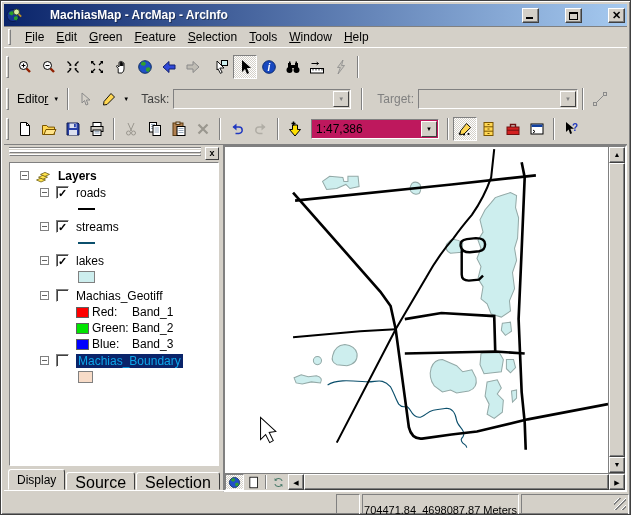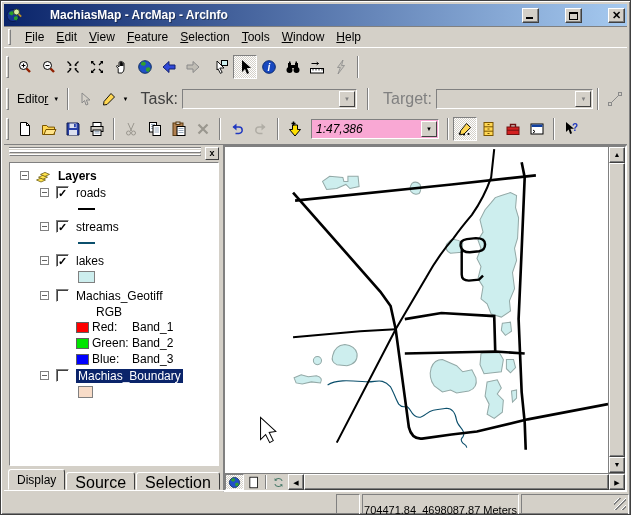--- a/index.html
+++ b/index.html
@@ -33,46 +33,46 @@
   .tbtn{width:24px;height:24px;display:flex;align-items:center;justify-content:center;background:transparent;border:1px solid transparent;padding:0;}
   .tbtn.pressed{border-color:#808080 #fff #fff #808080;
     background-image:linear-gradient(45deg,#fff 25%,transparent 25%,transparent 75%,#fff 75%),
                      linear-gradient(45deg,#fff 25%,#d4d0c8 25%,#d4d0c8 75%,#fff 75%);
     background-size:2px 2px;background-position:0 0,1px 1px;}
   .vsep{width:2px;height:22px;border-left:1px solid #808080;border-right:1px solid #fff;margin:0 4px;}
   .i16{width:16px;height:16px;display:block;}
   .i12{width:13px;height:13px;display:block;}
   .ddbtn{display:flex;align-items:center;padding:2px 4px;font-size:12px;}
   .ddbtn .caret{font-size:6px;margin-left:5px;}
-  .lbl{font-size:16px;color:#404040;margin:0 4px 0 10px;}
+  .lbl{font-size:12px;color:#404040;margin:0 4px 0 10px;}
   .lbl.dis{color:#808080;}
   .combo{height:20px;display:flex;align-items:center;border:1px solid;border-color:#808080 #fff #fff #808080;
     background:#d4d0c8;font-size:12px;color:#808080;padding-left:4px;position:relative;}
-  .combo.white{background:#f9a8d4;color:#000;font-style:italic;}
+  .combo.white{background:#be185d;color:#000;}
   .combo .cbtn{position:absolute;right:1px;top:1px;bottom:1px;width:16px;background:#d4d0c8;
     border:1px solid;border-color:#fff #404040 #404040 #fff;display:flex;align-items:center;justify-content:center;font-size:6px;}
   .combo .ctext{flex:1;white-space:nowrap;overflow:hidden;}
   
   .main{position:absolute;top:144px;left:3px;right:3px;height:347px;display:flex;}
   .toc{width:219px;position:relative;}
   .tocgrip{position:absolute;top:3px;left:5px;right:22px;height:9px;
     border-top:3px double #fff;box-shadow:0 -1px 0 #808080;}
   .tocgrip .r1,.tocgrip .r2{height:2px;border:1px solid;border-color:#fff #808080 #808080 #fff;margin-bottom:1px;}
   .tocclose{position:absolute;top:2px;right:4px;width:14px;height:13px;background:#d4d0c8;
     border:1px solid;border-color:#fff #404040 #404040 #fff;font-size:9px;font-weight:bold;line-height:11px;text-align:center;}
   .tree{position:absolute;top:17px;left:5px;right:4px;bottom:26px;background:#fff;
     border:1px solid;border-color:#808080 #fff #fff #808080;overflow:hidden;padding-top:4px;}
   .trowi{display:flex;align-items:center;height:17px;font-size:12px;white-space:nowrap;}
   .expander{width:9px;height:9px;border:1px solid #808080;background:#fff;position:relative;flex:none;
     font-size:9px;line-height:7px;text-align:center;color:#000;}
   .cbx{width:13px;height:13px;border:1px solid;border-color:#808080 #fff #fff #808080;background:#fff;
     box-shadow:inset 1px 1px 0 #404040;margin-left:7px;flex:none;font-size:11px;font-weight:bold;
     line-height:12px;text-align:center;color:#000;}
   .lname{margin-left:7px;}
-  .lname.sel{background:var(--selection-bg);color:#ffffff;padding:0 2px;}
+  .lname.sel{background:var(--selection-bg);color:#0ea5e9;padding:0 2px;}
   .sym-line{width:17px;height:2px;background:#000;}
   .sym-rect{width:17px;height:12px;border:1px solid #808080;}
   .bandsw{width:13px;height:11px;border:1px solid #606060;flex:none;}
   .bandlbl{margin-left:3px;width:40px;}
   
   .toctabs{position:absolute;left:4px;bottom:2px;height:22px;display:flex;align-items:flex-end;}
   .tab{height:18px;padding:1px 8px 0;font-size:16px;background:#d4d0c8;border:1px solid;
     border-color:#fff #404040 #d4d0c8 #fff;border-radius:3px 3px 0 0;margin-right:1px;}
   .tab.active{height:21px;padding-top:3px;font-size:12px;position:relative;z-index:2;}
   
@@ -121,21 +121,21 @@
       </div>
     <div class="winbtn">
         <div class="g-close">✕</div>
       </div>
   </div>
 
   <div class="menubar">
     <div class="mgrip"></div>
     <span class="menu-item">File</span>
     <span class="menu-item">Edit</span>
-    <span class="menu-item">View</span>
+    <span class="menu-item">Green</span>
     <span class="menu-item">Feature</span>
     <span class="menu-item">Selection</span>
     <span class="menu-item">Tools</span>
     <span class="menu-item">Window</span>
     <span class="menu-item">Help</span>
   </div>
 
   <div class="trow row-tools">
     <div class="tgrip"></div>
     <button class="tbtn">
@@ -441,23 +441,20 @@
           <span class="lname">lakes</span>
         </div>
         <div class="trowi" style="padding-left:68px;height:16px;">
           <span class="sym-rect" style="background:var(--lake-fill);"></span>
         </div>
 
         <div class="trowi" style="padding-left:30px;margin-top:2px;">
           <span class="expander">–</span>
           <span class="cbx"></span>
           <span class="lname">Machias_Geotiff</span>
-        </div>
-        <div class="trowi" style="padding-left:86px;height:15px;">
-          <span>RGB</span>
         </div>
         <div class="trowi" style="padding-left:66px;height:16px;">
           <span class="bandsw" style="background: rgb(255, 0, 0);"></span>
           <span class="bandlbl">Red:</span>
           <span>Band_1</span>
         </div>
         <div class="trowi" style="padding-left:66px;height:16px;">
           <span class="bandsw" style="background: rgb(0, 228, 0);"></span>
           <span class="bandlbl">Green:</span>
           <span>Band_2</span>

